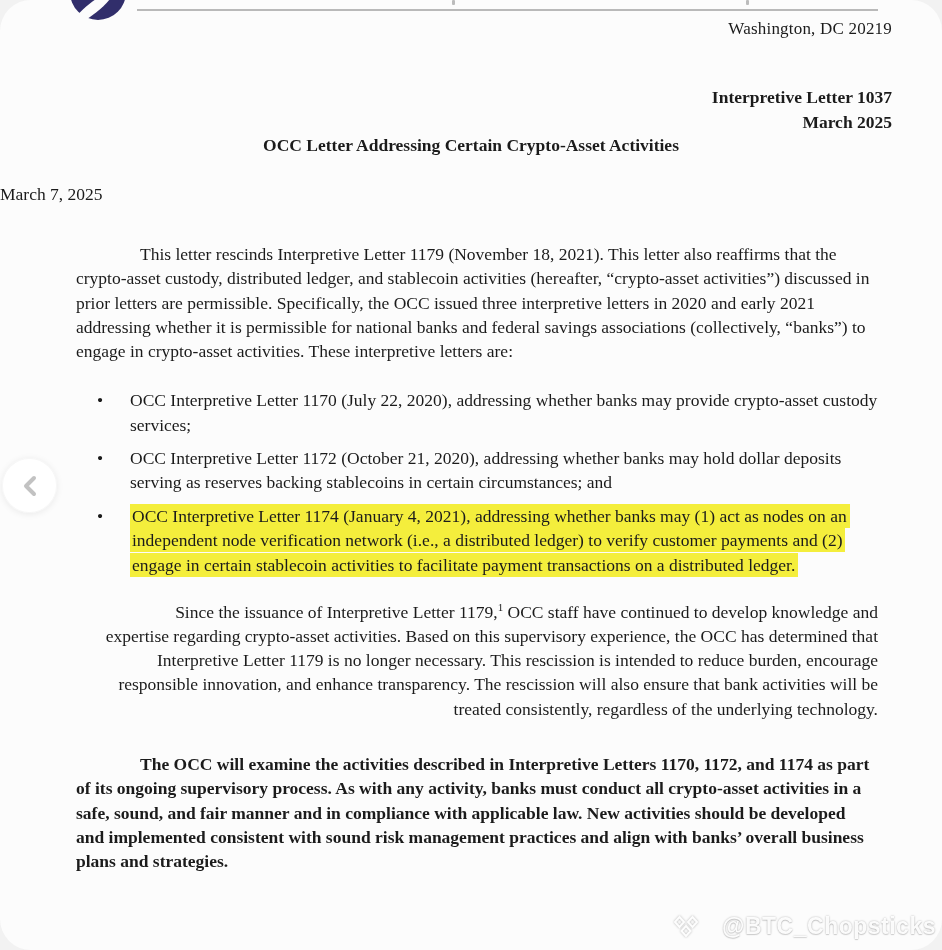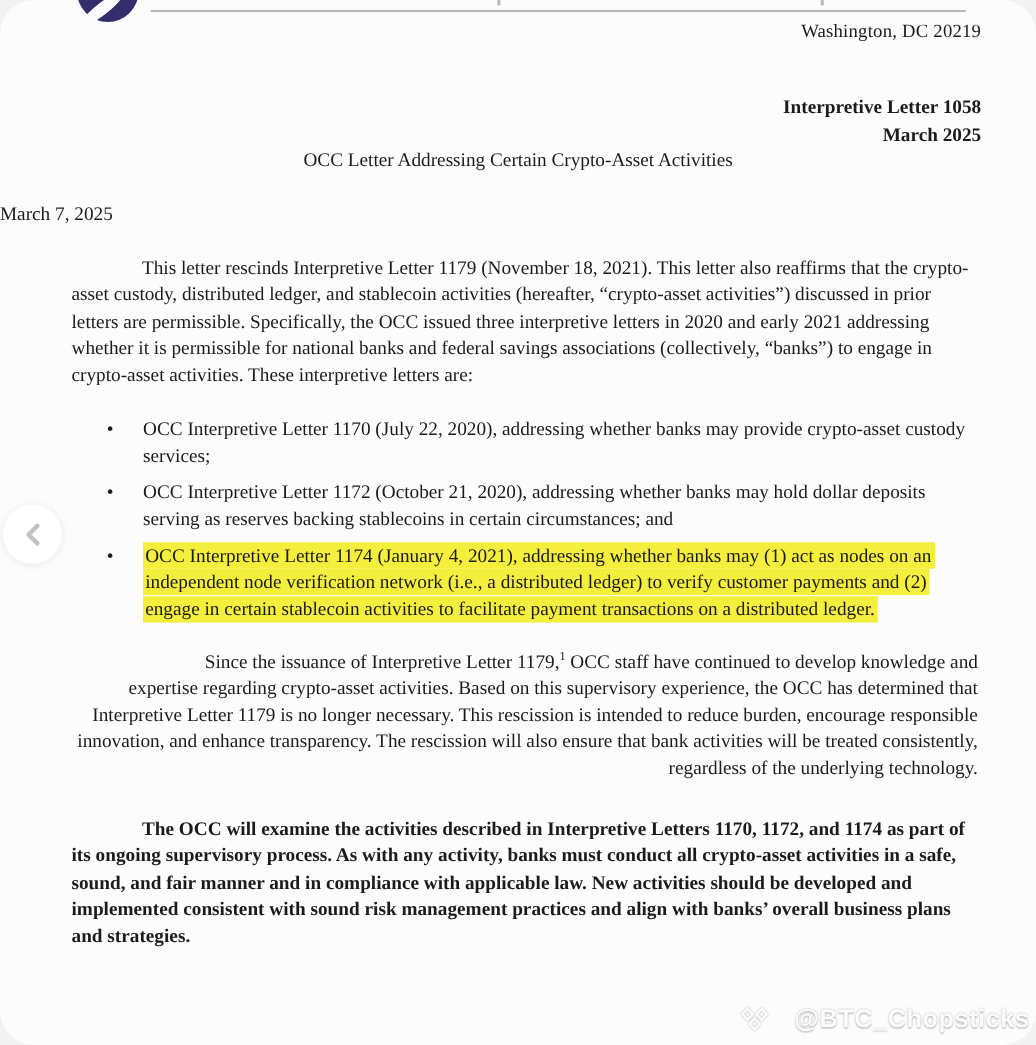--- a/index.html
+++ b/index.html
@@ -57,21 +57,21 @@
     font-weight: bold;
     font-size: 17.5px;
     line-height: 25px;
   }
   .doc-title {
     position: absolute;
     left: 0;
     right: 0;
     top: 135px;
     text-align: center;
-    font-weight: normal;
+    font-weight: bold;
     font-size: 17.5px;
   }
   .doc-dateline {
     position: absolute;
     left: 0;
     right: 0;
     top: 184px;
     text-align: left;
     font-size: 17.5px;
   }
@@ -79,21 +79,21 @@
   
   .doc-body {
     position: absolute;
     left: 64px;
     top: 230px;
     width: 826px;
     font-size: 17.5px;
     line-height: 24.3px;
     text-align: left;
   }
-  .doc-body p { margin: 1px; text-indent: 64px; }
+  .doc-body p { margin: 12px; text-indent: 64px; }
   .bullet-list {
     list-style: none;
     margin: 25px 0 0 0;
     padding: 0;
   }
   .bullet-list li {
     position: relative;
     padding-left: 66px;
     margin-bottom: 9px;
   }
@@ -156,21 +156,21 @@
   <svg class="logo" viewBox="0 0 56 56" aria-hidden="true">
     <circle cx="28" cy="28" r="28" fill="#312e6b"></circle>
     <ellipse cx="23" cy="44" rx="24" ry="5.5" fill="#fcfcfc" transform="rotate(-38 23 44)"></ellipse>
   </svg>
   <span class="letterhead-remnant remnant-a"></span>
   <span class="letterhead-remnant remnant-b"></span>
   <div class="letterhead-rule"></div>
   <div class="address">Washington, DC 20219</div>
 
   <div class="header-right">
-    <div>Interpretive Letter 1058</div>
+    <div>Interpretive Letter 1037</div>
     <div>March 2025</div>
   </div>
   <div class="doc-title">OCC Letter Addressing Certain Crypto-Asset Activities</div>
   <div class="doc-dateline">March 7, 2025</div>
 
   <div class="doc-body">
     <p>This letter rescinds Interpretive Letter 1179 (November 18, 2021). This letter also reaffirms that the crypto-asset custody, distributed ledger, and stablecoin activities (hereafter, “crypto-asset activities”) discussed in prior letters are permissible. Specifically, the OCC issued three interpretive letters in 2020 and early 2021 addressing whether it is permissible for national banks and federal savings associations (collectively, “banks”) to engage in crypto-asset activities. These interpretive letters are:</p>
 
     <ul class="bullet-list">
       <li>

